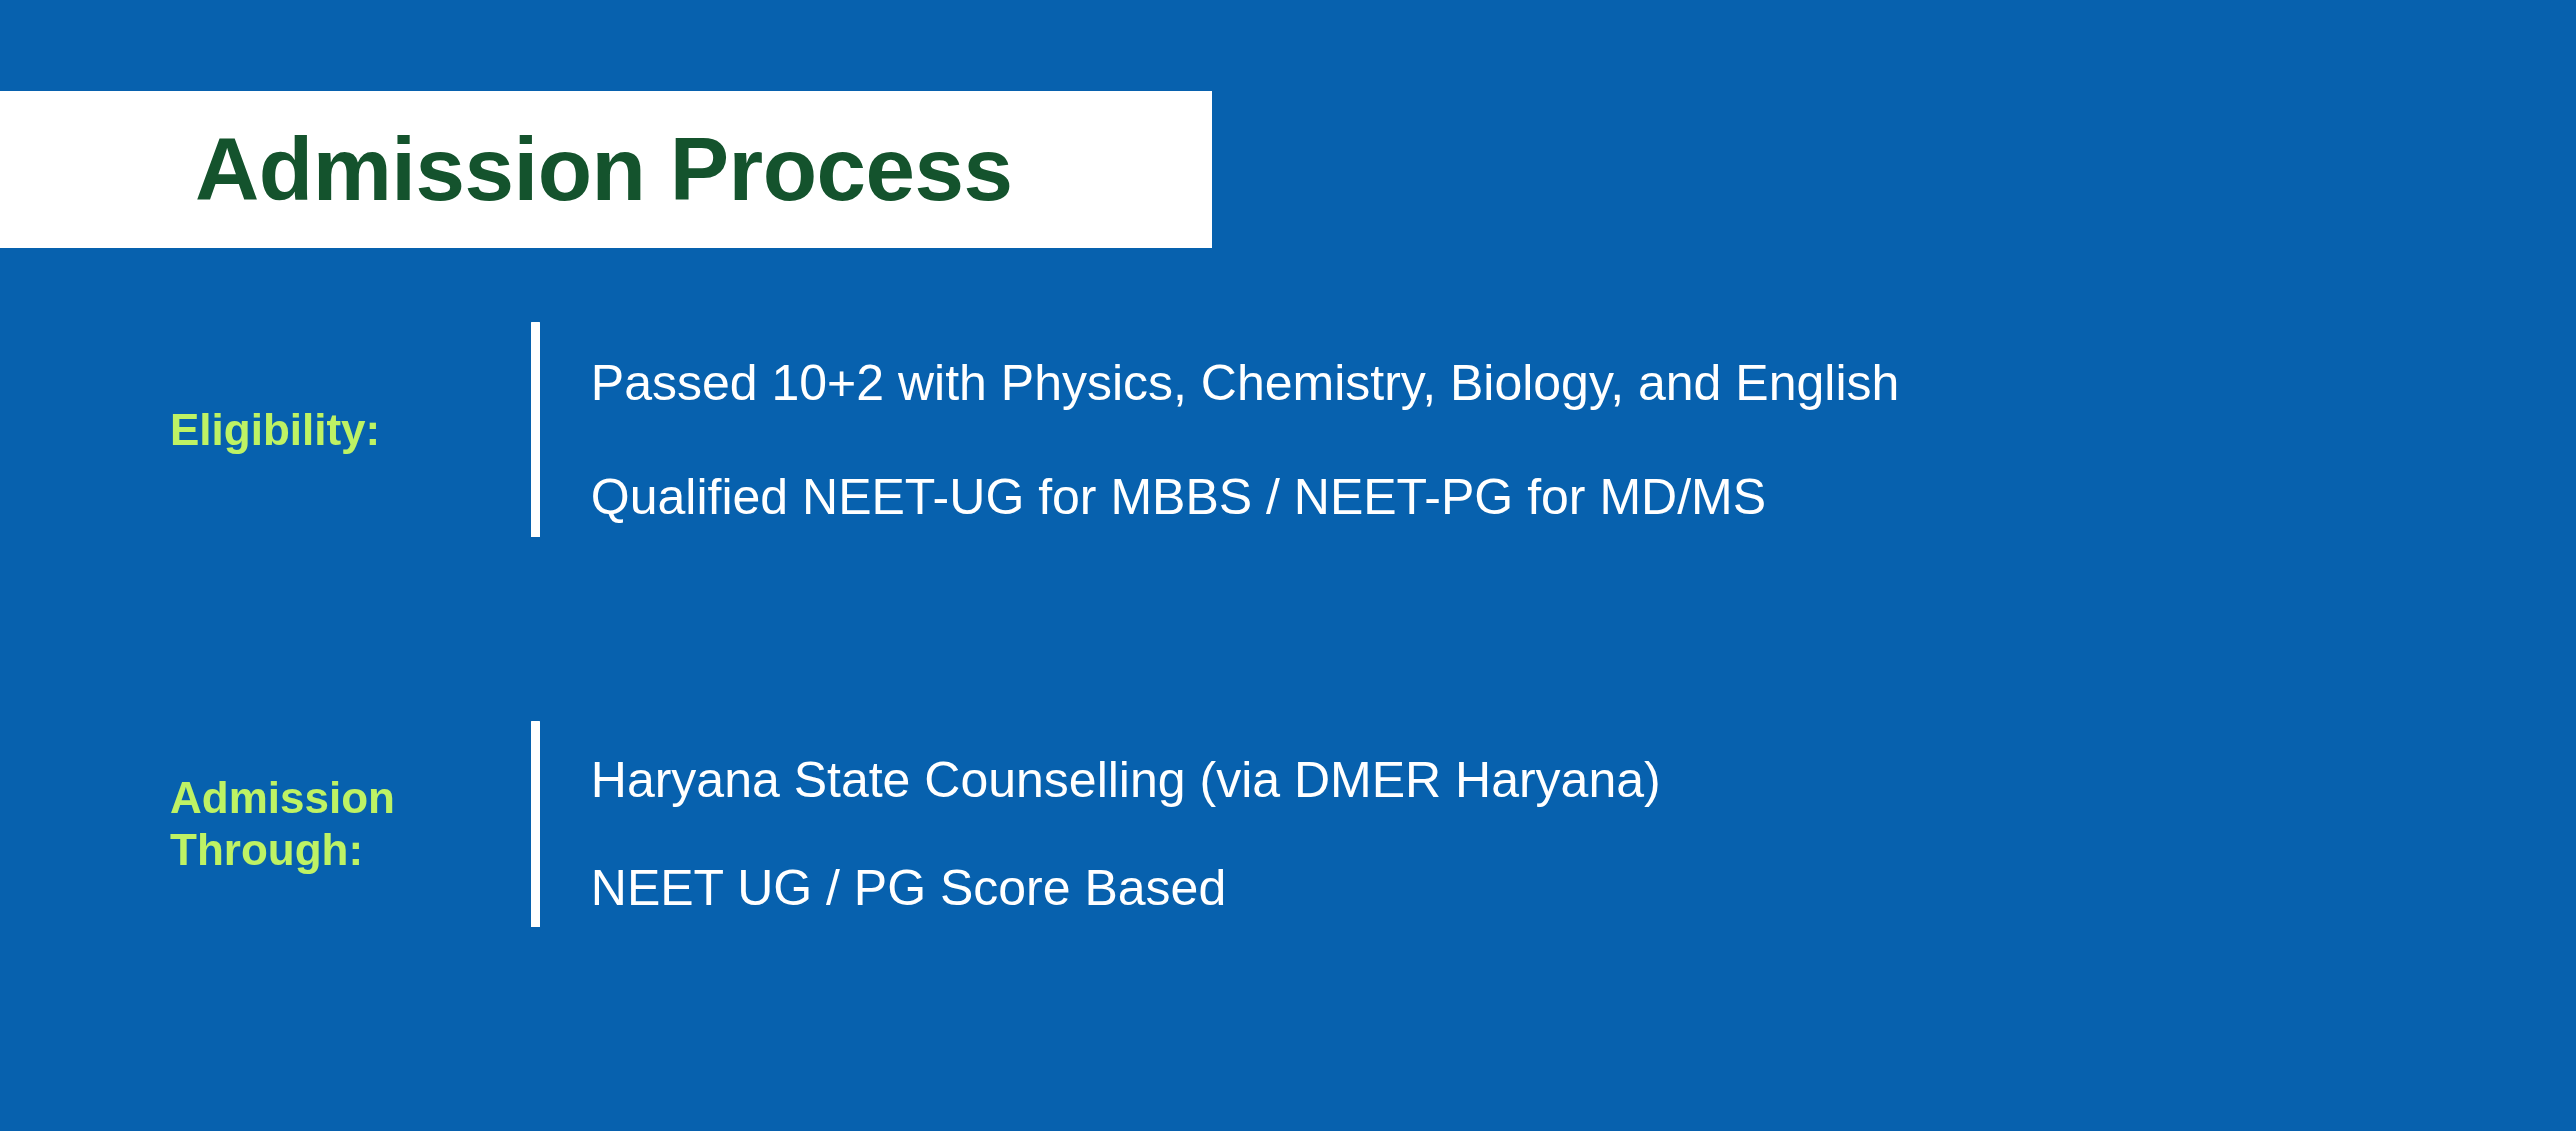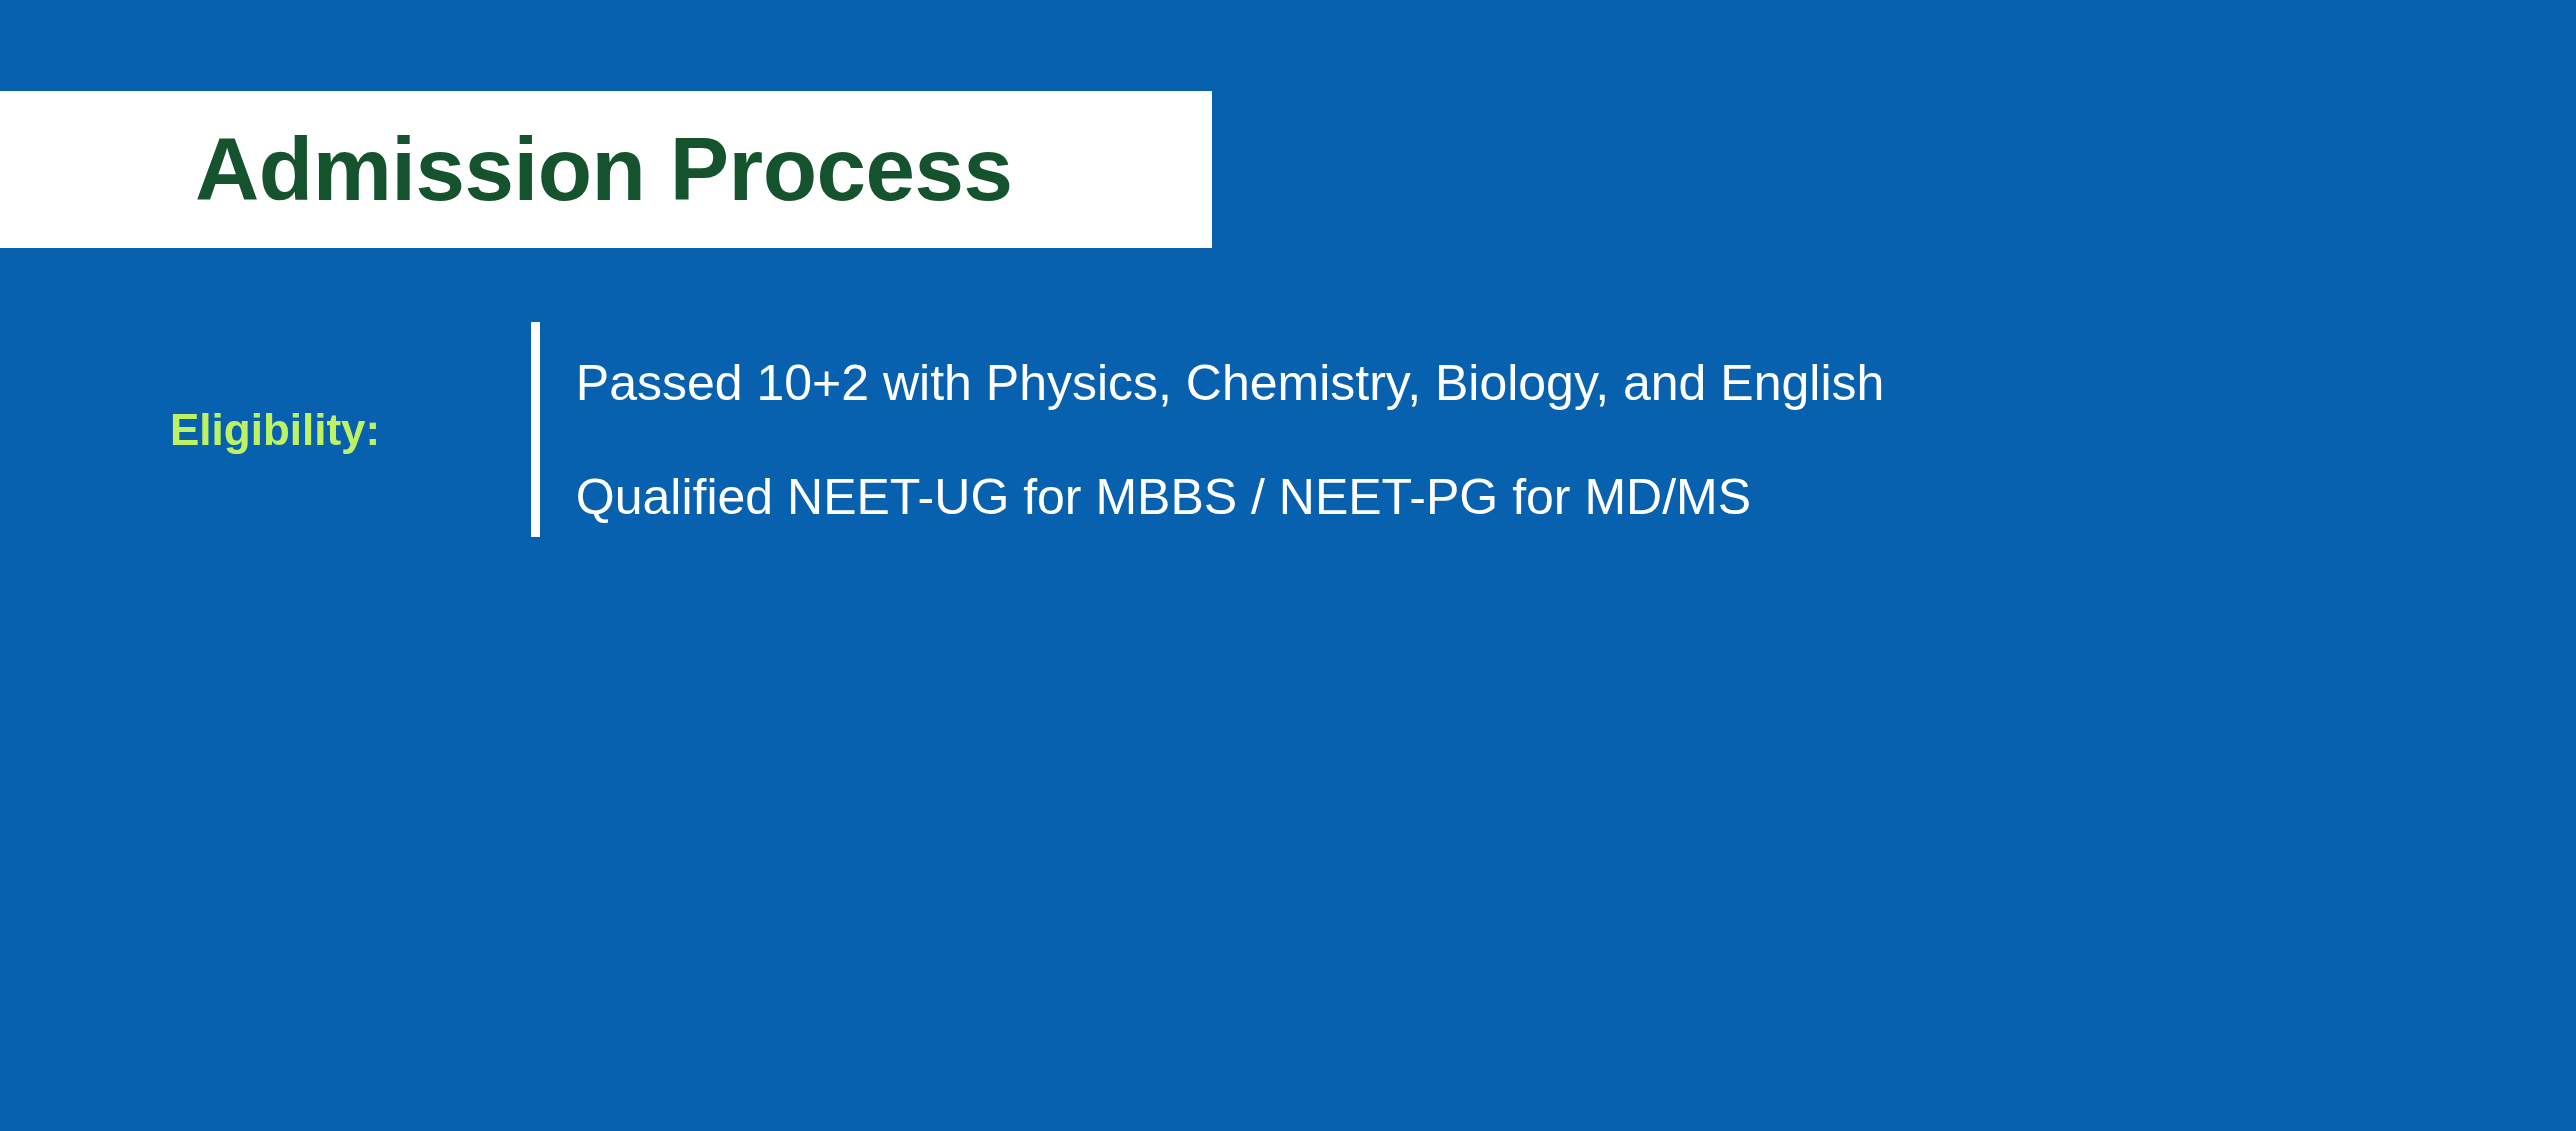--- a/index.html
+++ b/index.html
@@ -68,21 +68,21 @@
   .row-divider {
     width: 8.8px;
     background: #FFFFFF;
     border-radius: 0.5px;
     flex: none;
   }
   #row-eligibility .row-divider { height: 215px; }
   #row-admission   .row-divider { height: 206px; }
 
   .row-lines {
-    padding-left: 36px;
+    padding-left: 51px;
     display: flex;
     flex-direction: column;
     justify-content: center;
     margin-top: 20px;
   }
   .row-line {
     color: #FFFFFF;
     font-family: "Liberation Sans", sans-serif;
     font-weight: normal;
     font-size: 50px;
@@ -114,20 +114,28 @@
 
   <div class="info-row" id="row-eligibility">
     <div class="row-label">Eligibility:</div>
     <div class="row-divider"></div>
     <div class="row-lines">
       <div class="row-line">Passed 10+2 with Physics, Chemistry, Biology, and English</div>
       <div class="row-line">Qualified NEET-UG for MBBS / NEET-PG for MD/MS</div>
     </div>
   </div>
 
+  <div class="info-row" id="row-admission">
+    <div class="row-label">Admission Through:</div>
+    <div class="row-divider"></div>
+    <div class="row-lines">
+      <div class="row-line">Haryana State Counselling (via DMER Haryana)</div>
+      <div class="row-line">NEET UG / PG Score Based</div>
+    </div>
+  </div>
 
   <div id="student-photo">
     <svg viewBox="0 0 580 732" preserveAspectRatio="xMidYMax meet" xmlns="http://www.w3.org/2000/svg">
       <defs>
         <linearGradient id="skinG" x1="0" y1="0" x2="1" y2="0">
           <stop offset="0%" stop-color="#C08A5C"></stop>
           <stop offset="45%" stop-color="#B27B4B"></stop>
           <stop offset="100%" stop-color="#8E5C33"></stop>
         </linearGradient>
         <linearGradient id="hairG" x1="0" y1="0" x2="0" y2="1">

